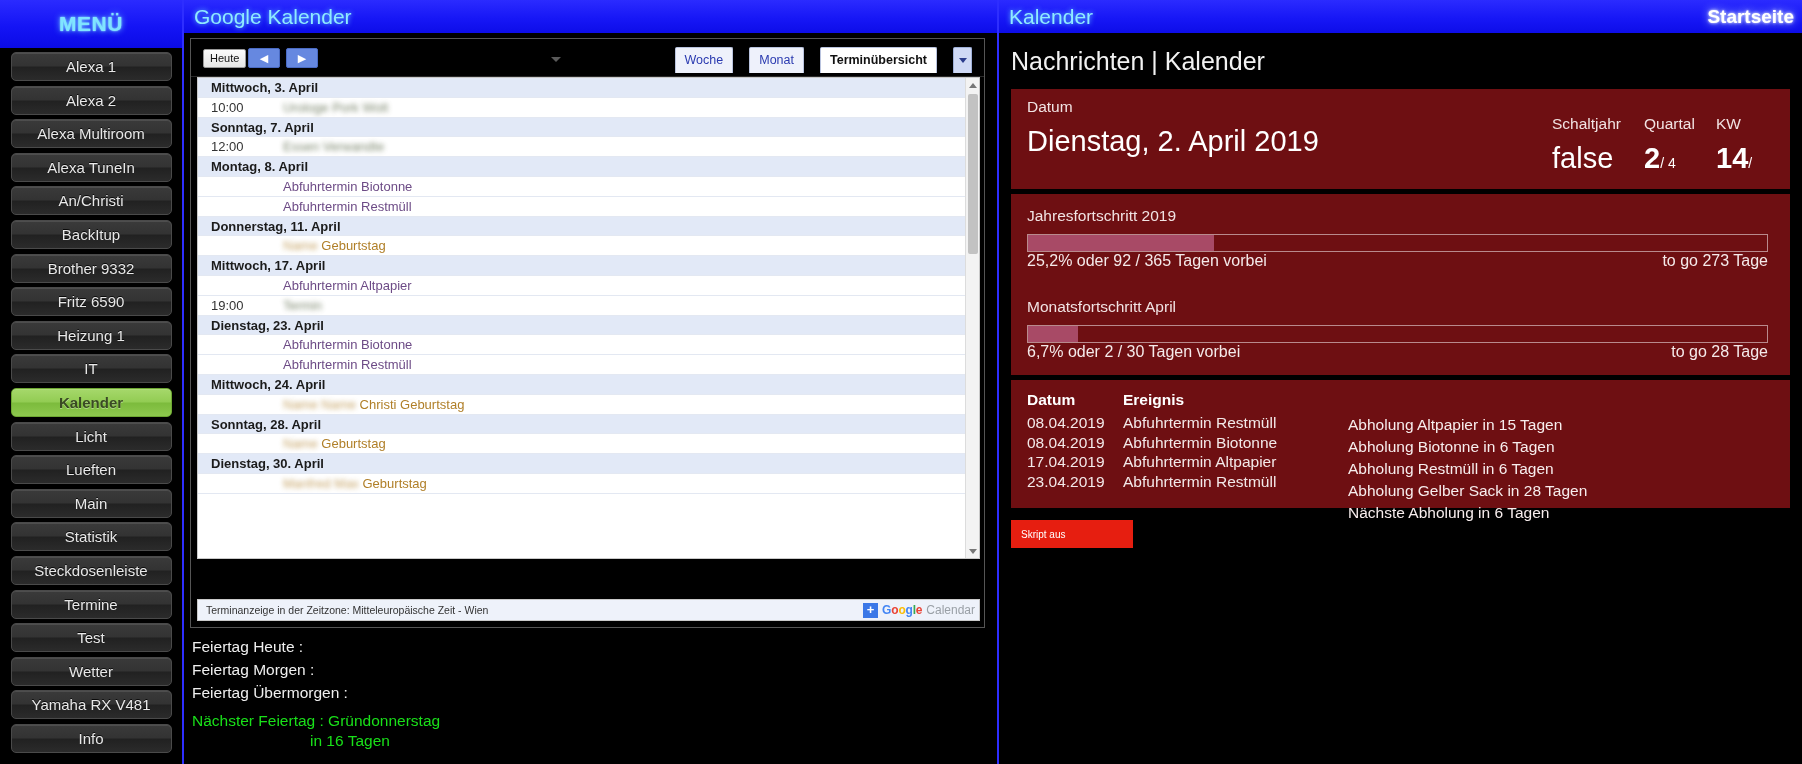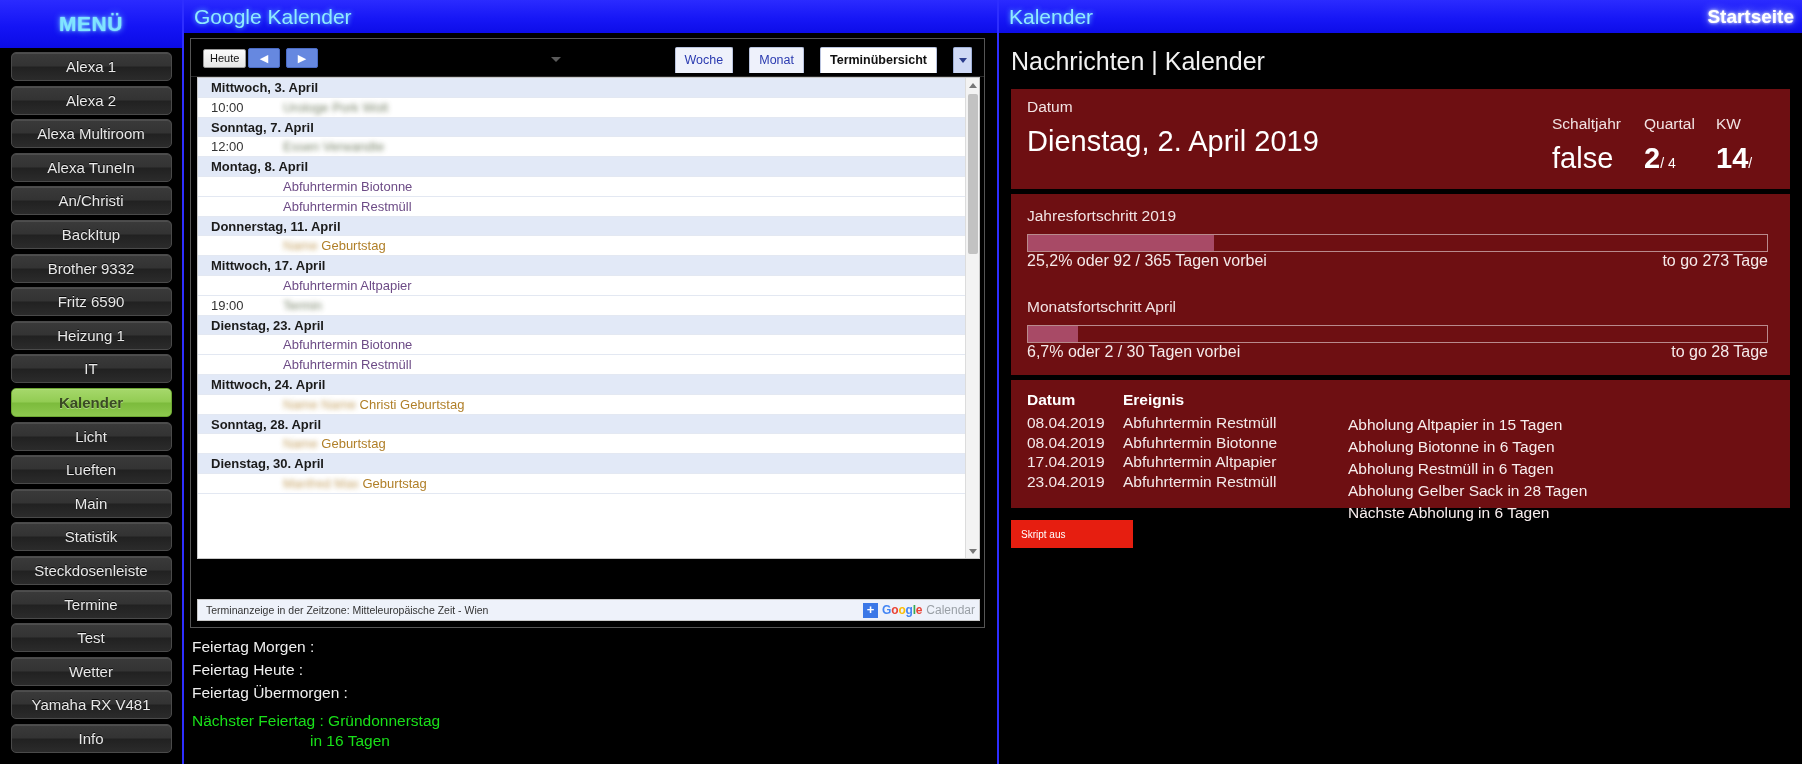--- a/index.html
+++ b/index.html
@@ -397,22 +397,22 @@
         <div id="gcal-tz">Terminanzeige in der Zeitzone: Mitteleuropäische Zeit - Wien</div>
         <div id="gcal-brand">
           <div id="gcal-plus">+</div>
           <span id="gcal-word"><span class="g1">G</span><span class="g2">o</span><span class="g3">o</span><span class="g4">g</span><span class="g5">l</span><span class="g6">e</span></span>
           <span id="gcal-cal">Calendar</span>
         </div>
       </div>
     </div>
 
     <div id="feiertage">
+      <div class="ft">Feiertag Heute :</div>
       <div class="ft">Feiertag Morgen :</div>
-      <div class="ft">Feiertag Heute :</div>
       <div class="ft">Feiertag Übermorgen :</div>
       <div class="next">Nächster Feiertag : Gründonnerstag</div>
       <div class="nextdays">in 16 Tagen</div>
     </div>
   </div>
 
   <div id="right">
     <div id="right-header">
       <div class="t">Kalender</div>
       <div class="home">Startseite</div>

